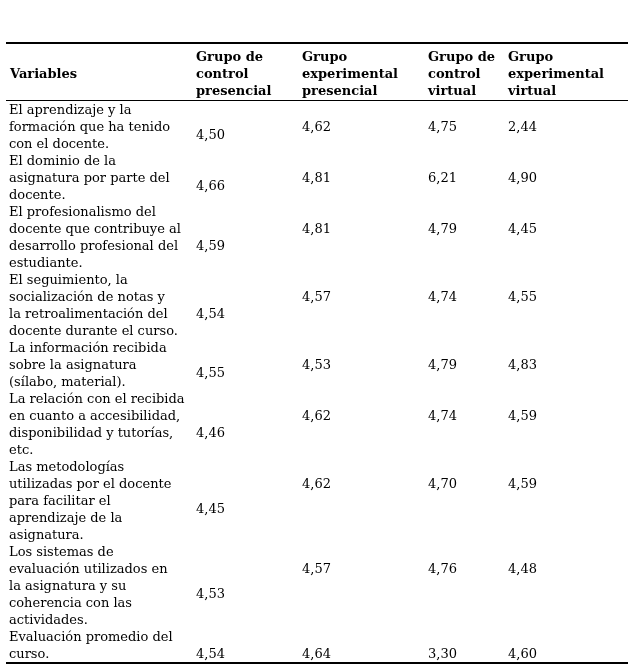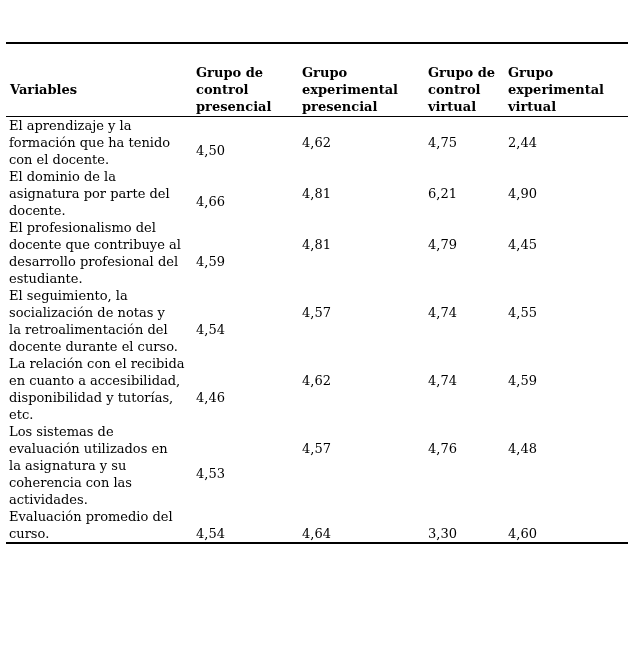--- a/index.html
+++ b/index.html
@@ -35,21 +35,21 @@
     line-height: 17px;
     text-align: left;
     vertical-align: top;
     padding: 0;
     white-space: pre-line;
     font-weight: normal;
   }
   thead th {
     font-weight: bold;
     border-bottom: 1px solid #000000;
-    padding-top: 20px;
+    padding-top: 4px;
     padding-bottom: 1px;
   }
   th.var-col {
     vertical-align: middle;
     padding-left: 4px;
     margin-left: 21px;
   }
   td.var-cell {
     padding-left: 3px;
   }
@@ -123,27 +123,47 @@
       <td class="var-cell">El seguimiento, la
 socialización de notas y
 la retroalimentación del
 docente durante el curso.</td>
       <td class="num-cell mid">4,54</td>
       <td class="num-cell">4,57</td>
       <td class="num-cell">4,74</td>
       <td class="num-cell">4,55</td>
     </tr>
     <tr>
+      <td class="var-cell">La información recibida
+sobre la asignatura
+(sílabo, material).</td>
+      <td class="num-cell mid">4,55</td>
+      <td class="num-cell">4,53</td>
+      <td class="num-cell">4,79</td>
+      <td class="num-cell">4,83</td>
+    </tr>
+    <tr>
       <td class="var-cell">La relación con el recibida
 en cuanto a accesibilidad,
 disponibilidad y tutorías,
 etc.</td>
       <td class="num-cell mid">4,46</td>
       <td class="num-cell">4,62</td>
       <td class="num-cell">4,74</td>
+      <td class="num-cell">4,59</td>
+    </tr>
+    <tr>
+      <td class="var-cell">Las metodologías
+utilizadas por el docente
+para facilitar el
+aprendizaje de la
+asignatura.</td>
+      <td class="num-cell mid">4,45</td>
+      <td class="num-cell">4,62</td>
+      <td class="num-cell">4,70</td>
       <td class="num-cell">4,59</td>
     </tr>
     <tr>
       <td class="var-cell">Los sistemas de
 evaluación utilizados en
 la asignatura y su
 coherencia con las
 actividades.</td>
       <td class="num-cell mid">4,53</td>
       <td class="num-cell">4,57</td>

